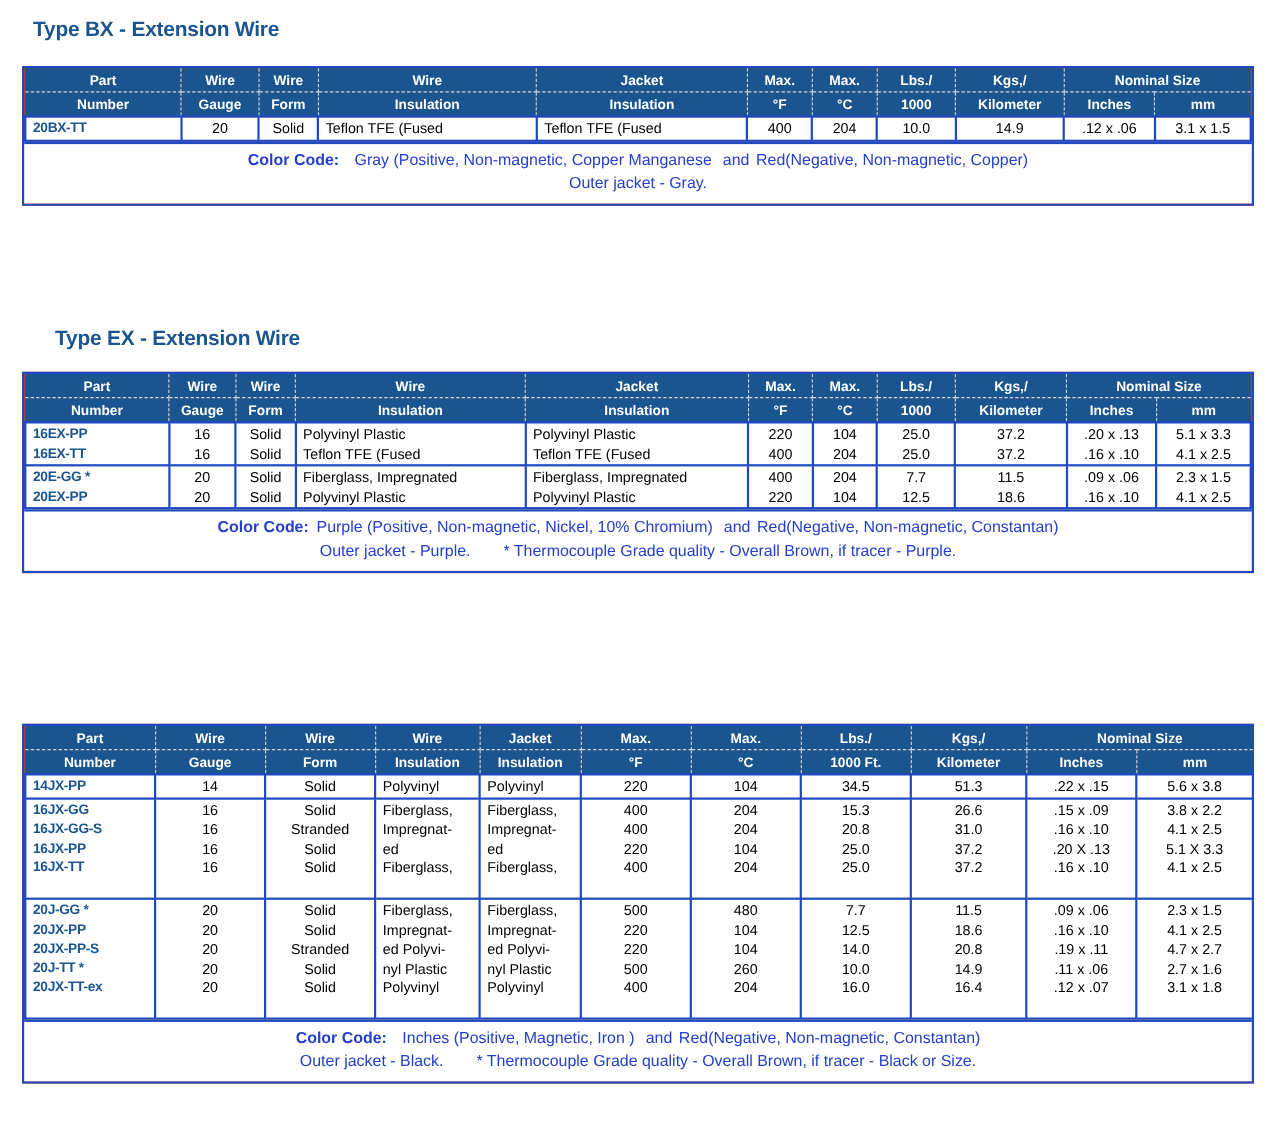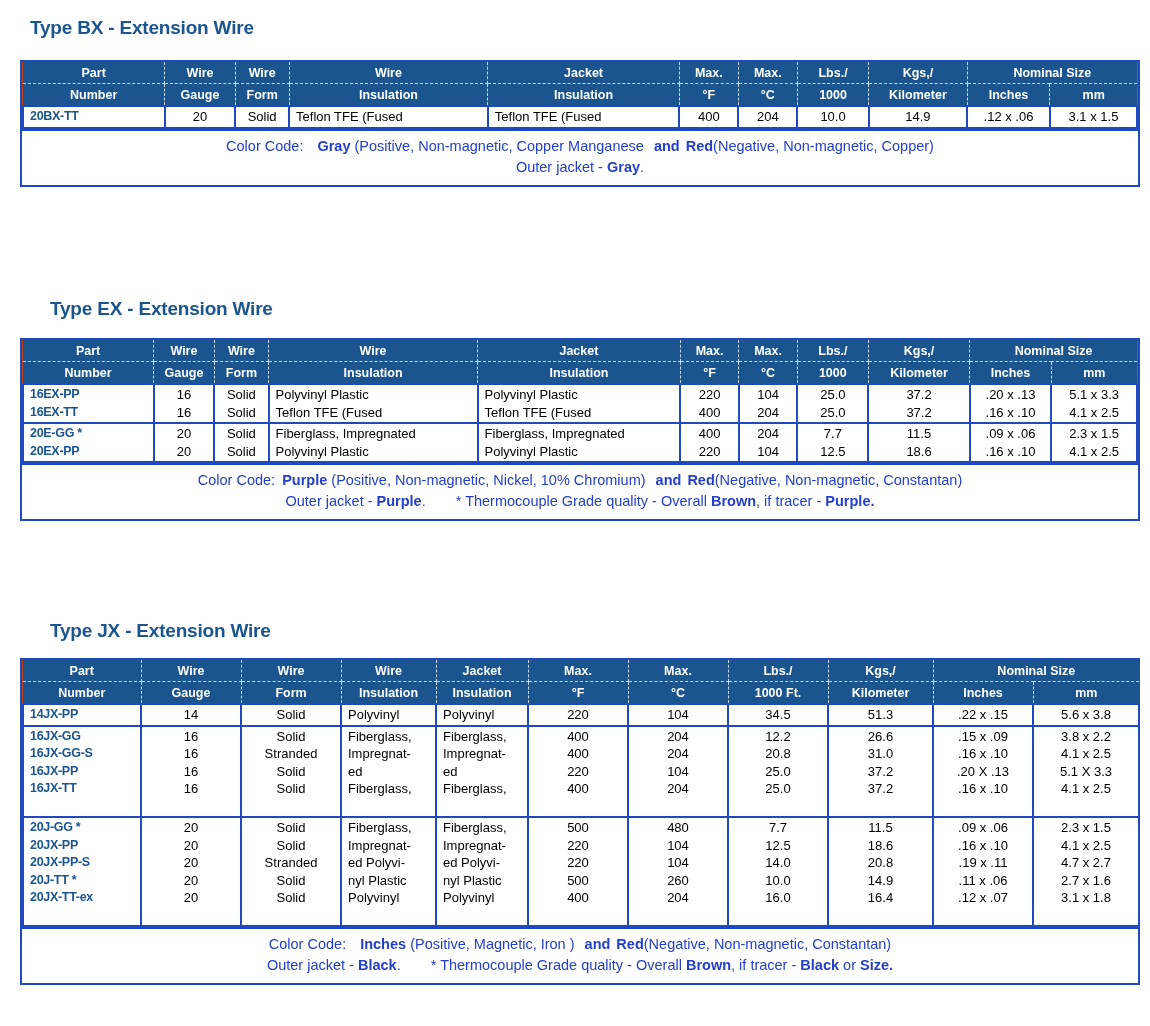--- a/index.html
+++ b/index.html
@@ -99,22 +99,22 @@
   
   .colorcode {
     border-top: 2px solid #1f49c0;
     text-align: center;
     color: #2440c8;
     font-size: 14.5px;
     line-height: 21px;
     padding: 5px 4px 7px 4px;
     background: #ffffff;
   }
-  .colorcode b { font-weight: bold; }
-  .cc-label { font-weight: normal; margin-top: 19px; }
+  .colorcode b { font-weight: normal; }
+  .cc-label { font-weight: bold; margin-top: 19px; }
   .sp { display: inline-block; width: 14px; }
   .sp-lg { display: inline-block; width: 30px; }
 </style>
 </head>
 <body>
 
 <div class="page">
 
   <div class="section-title" style="left:30px; top:17px;">Type BX - Extension Wire</div>
 
@@ -324,21 +324,20 @@
       </tbody>
     </table>
     <div class="colorcode">
       <span class="cc-label">Color Code:</span><span class="sp" style="width:7px"></span><b>Purple</b>
       <span>(Positive, Non-magnetic, Nickel, 10% Chromium)</span>
       <span class="sp" style="width:6px"></span><b>and</b><span class="sp" style="width:6px"></span><b>Red</b><span>(Negative, Non-magnetic, Constantan)</span><br>
       <span>Outer jacket -</span> <b>Purple</b><span>.</span><span class="sp-lg"></span><span>* Thermocouple Grade quality - Overall</span> <b>Brown</b><span>, if tracer -</span> <b>Purple.</b>
     </div>
   </div>
 
-  <div class="section-title" style="left:50px; top:620px;">Type JX - Extension Wire</div>
 
   <div class="wire-table" style="left:20px; top:658px; width:1120px;">
     <table class="grid">
       <colgroup>
         <col style="width:118px">
           <col style="width:100px">
           <col style="width:100px">
         <col style="width:95px">
           <col style="width:92px">
           <col style="width:100px">
@@ -451,21 +450,21 @@
             <span class="cellline">220</span>
             <span class="cellline">400</span>
           </td>
           <td>
             <span class="cellline">204</span>
             <span class="cellline">204</span>
             <span class="cellline">104</span>
             <span class="cellline">204</span>
           </td>
           <td>
-            <span class="cellline">12.2</span>
+            <span class="cellline">15.3</span>
             <span class="cellline">20.8</span>
             <span class="cellline">25.0</span>
             <span class="cellline">25.0</span>
           </td>
           <td>
             <span class="cellline">26.6</span>
             <span class="cellline">31.0</span>
             <span class="cellline">37.2</span>
             <span class="cellline">37.2</span>
           </td>

